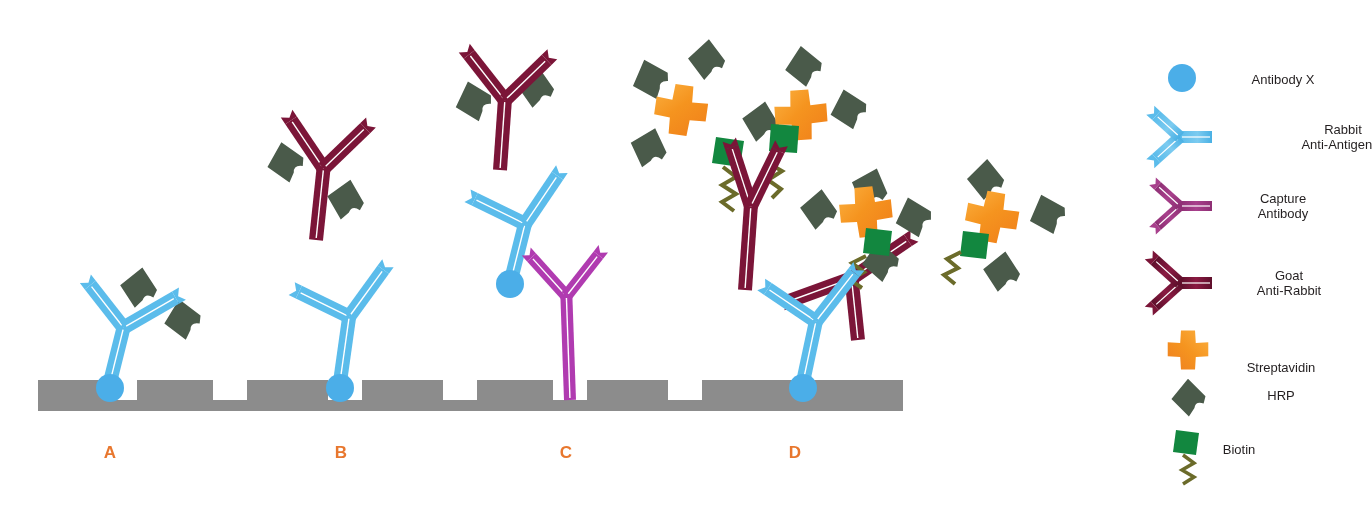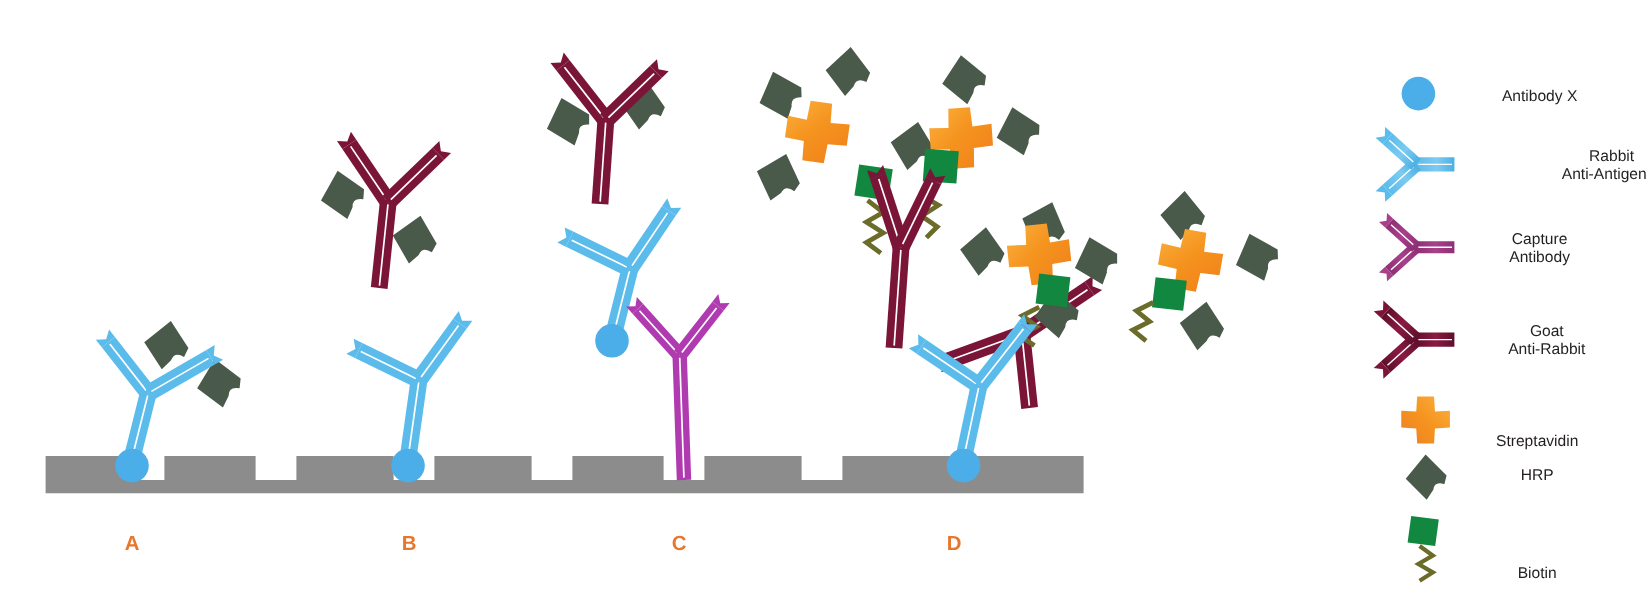--- a/index.html
+++ b/index.html
@@ -410,20 +410,20 @@
   <div class="legend-label" style="left:1237px; top:268px; width:104px;">Goat
 Anti-Rabbit</div>
 
   <div class="legend-label" style="left:1233px; top:191px; width:100px;">Capture
 Antibody</div>
 
   <div class="legend-label" style="left:1231px; top:360px; width:100px;">Streptavidin</div>
 
   <div class="legend-label" style="left:1231px; top:388px; width:100px;">HRP</div>
 
-  <div class="legend-label" style="left:1231px; top:442px; width:100px;margin-top:28px;">Biotin</div>
+  <div class="legend-label" style="left:1189px; top:442px; width:100px;">Biotin</div>
 
   <div class="panel-label" style="left:90px; top:443px;">A</div>
   <div class="panel-label" style="left:321px; top:443px;">B</div>
   <div class="panel-label" style="left:546px; top:443px;">C</div>
   <div class="panel-label" style="left:775px; top:443px;">D</div>
 
 </div>
 
 </body></html>

